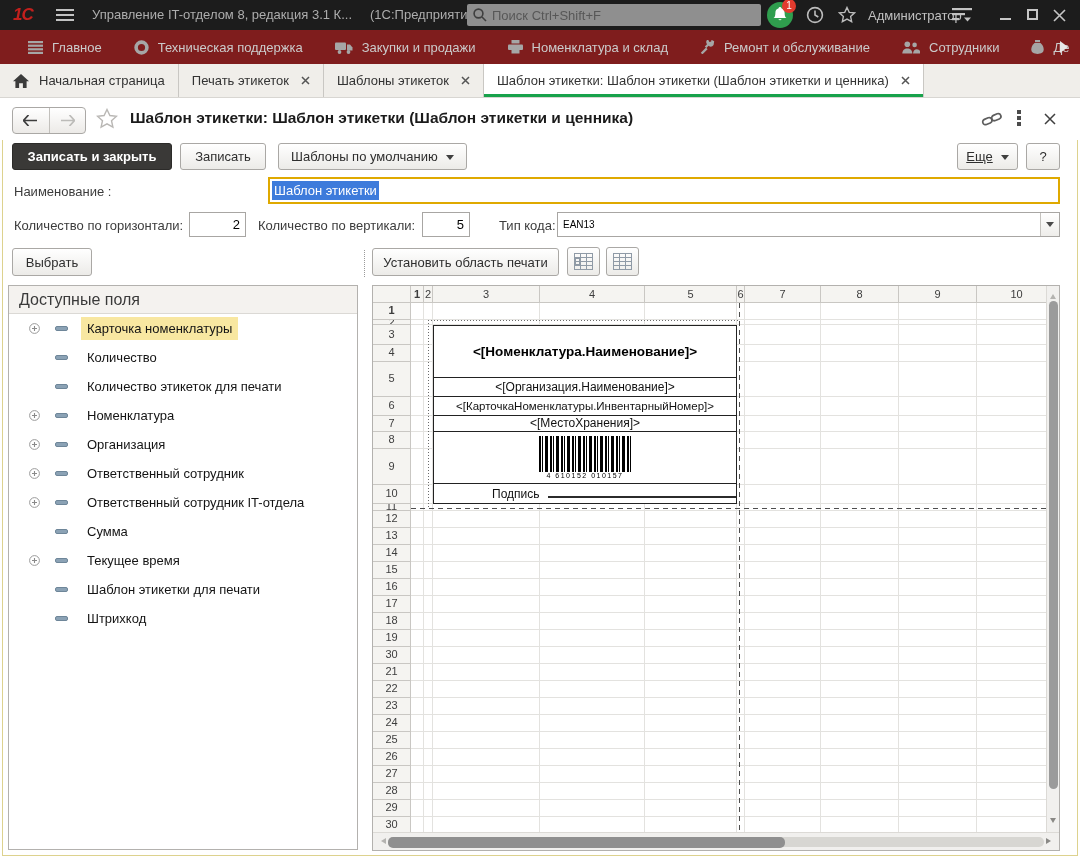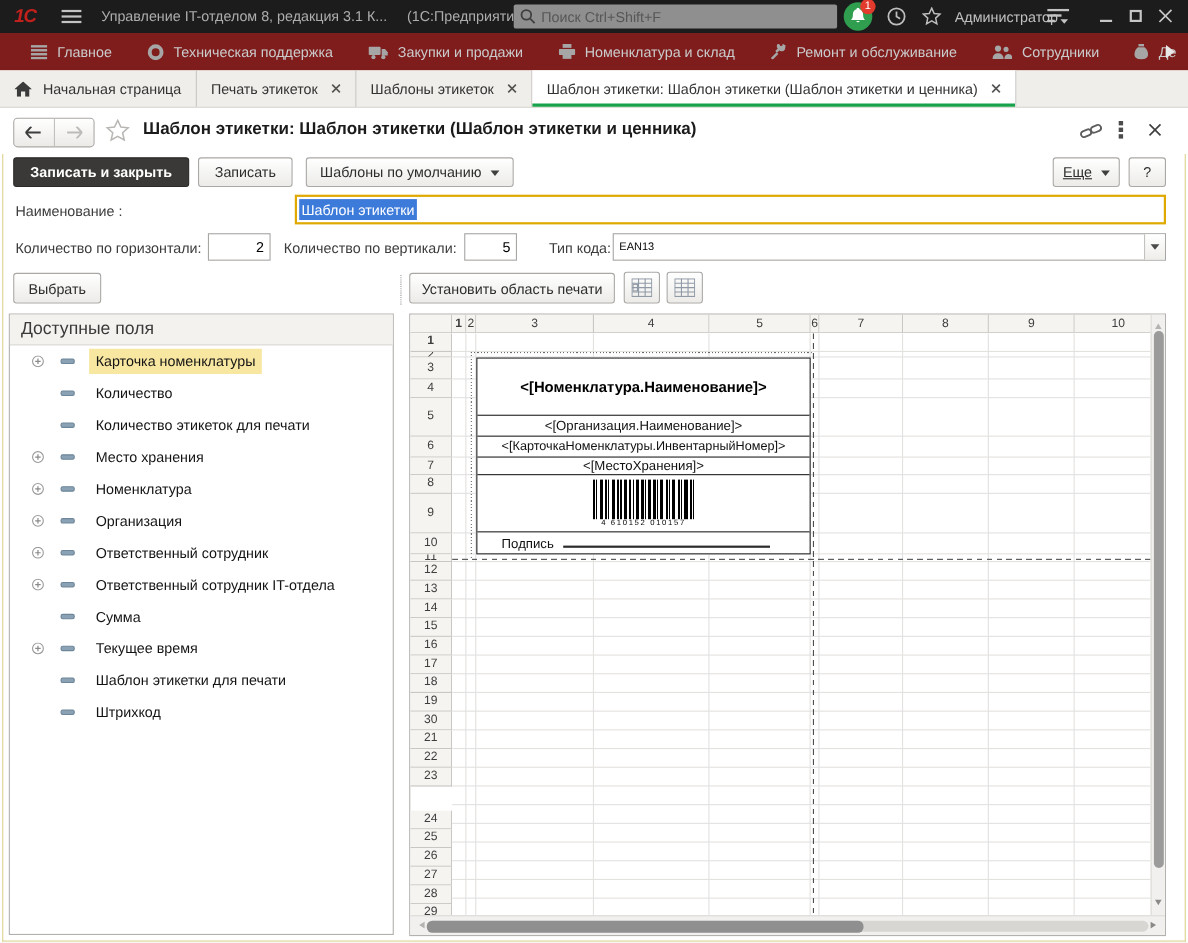--- a/index.html
+++ b/index.html
@@ -99,21 +99,21 @@
   
   .lbl-box { position:absolute; left:22px; top:22px; width:304px; height:179px; background:#fff; border:1px solid #222; }
   .lbl-sec { border-bottom:1px solid #222; overflow:hidden; }
   .lbl-org { height:19px; font-size:12px; color:#111; text-align:center; line-height:18px; }
   .lbl-nom { height:52px; display:flex; align-items:center; justify-content:center; font-size:13.5px; font-weight:bold; color:#000; }
   .lbl-inv { height:19px; font-size:11.5px; color:#111; text-align:center; line-height:18px; white-space:nowrap; }
   .lbl-loc { height:16px; font-size:12px; color:#111; text-align:center; line-height:15px; }
   .lbl-bar { height:52px; display:flex; flex-direction:column; align-items:center; justify-content:center; }
   .barcode { width:92px; height:36px; background:repeating-linear-gradient(90deg,#000 0 2px,#fff 2px 3px,#000 3px 4px,#fff 4px 6px,#000 6px 9px,#fff 9px 11px); }
   .bar-digits { font-size:7px; letter-spacing:1.5px; color:#000; margin-top:0px; line-height:7px; }
-  .lbl-sig { height:17px; border-bottom:none; display:flex; align-items:flex-end; padding-left:22px; font-size:12px; color:#111; }
+  .lbl-sig { height:17px; border-bottom:none; display:flex; align-items:flex-end; padding-left:22px; font-size:12px; color:#111;margin-left:36px; }
   .sig-line { width:188px; border-bottom:2px solid #2b2b2b; margin-left:8px; margin-bottom:3px; }
 
   
   .sh-vscroll { position:absolute; right:0; top:0; width:13px; bottom:18px; background:#f1f0ee; border-left:1px solid #dcdad6; }
   .vs-up { position:absolute; left:3px; top:5px; width:0; height:0; border:3.5px solid transparent; border-bottom:5px solid #b4b3b0; }
   .vs-thumb { position:absolute; left:2px; top:15px; width:9px; height:488px; background:#9b9b9b; border-radius:5px; }
   .vs-down { position:absolute; left:3px; bottom:6px; width:0; height:0; border:3.5px solid transparent; border-top:5px solid #8a8986; }
   .sh-hscroll { position:absolute; left:0; right:0; bottom:0; height:18px; background:#f1f0ee; border-top:1px solid #dcdad6; }
   .hs-left { position:absolute; left:5px; top:5px; width:0; height:0; border:3.5px solid transparent; border-right:5px solid #b4b3b0; }
   .hs-track { position:absolute; left:15px; right:15px; top:4px; height:10px; background:#d7d6d2; border-radius:5px; }
@@ -389,30 +389,20 @@
         </div>
         <div class="fp-item">
           <span class="fp-exp"></span>
           <span class="fp-dash"></span>
           <span class="fp-label">Количество</span>
         </div>
         <div class="fp-item">
           <span class="fp-exp"></span>
           <span class="fp-dash"></span>
           <span class="fp-label">Количество этикеток для печати</span>
-        </div>
-        <div class="fp-item">
-          <span class="fp-exp">
-            <svg width="11" height="11" viewBox="0 0 11 11">
-              <circle cx="5.5" cy="5.5" r="4.9" fill="#fff" stroke="#9a9a9a"></circle>
-              <path d="M5.5 3v5M3 5.5h5" stroke="#8a8a8a" stroke-width="1.1" fill="none"></path>
-            </svg>
-          </span>
-          <span class="fp-dash"></span>
-          <span class="fp-label">Место хранения</span>
         </div>
         <div class="fp-item">
           <span class="fp-exp">
             <svg width="11" height="11" viewBox="0 0 11 11">
               <circle cx="5.5" cy="5.5" r="4.9" fill="#fff" stroke="#9a9a9a"></circle>
               <path d="M5.5 3v5M3 5.5h5" stroke="#8a8a8a" stroke-width="1.1" fill="none"></path>
             </svg>
           </span>
           <span class="fp-dash"></span>
           <span class="fp-label">Номенклатура</span>
@@ -506,21 +496,21 @@
         <div class="sh-rh" style="height: 17px; line-height: 15px;">14</div>
         <div class="sh-rh" style="height: 17px; line-height: 15px;">15</div>
         <div class="sh-rh" style="height: 17px; line-height: 15px;">16</div>
         <div class="sh-rh" style="height: 17px; line-height: 15px;">17</div>
         <div class="sh-rh" style="height: 17px; line-height: 15px;">18</div>
         <div class="sh-rh" style="height: 17px; line-height: 15px;">19</div>
         <div class="sh-rh" style="height: 17px; line-height: 15px;">30</div>
         <div class="sh-rh" style="height: 17px; line-height: 15px;">21</div>
         <div class="sh-rh" style="height: 17px; line-height: 15px;">22</div>
         <div class="sh-rh" style="height: 17px; line-height: 15px;">23</div>
-        <div class="sh-rh" style="height: 17px; line-height: 15px; margin-top: 22px;">24</div>
+        <div class="sh-rh" style="height: 17px; line-height: 15px;">24</div>
         <div class="sh-rh" style="height: 17px; line-height: 15px;">25</div>
         <div class="sh-rh" style="height: 17px; line-height: 15px;">26</div>
         <div class="sh-rh" style="height: 17px; line-height: 15px;">27</div>
         <div class="sh-rh" style="height: 17px; line-height: 15px;">28</div>
         <div class="sh-rh" style="height: 17px; line-height: 15px;">29</div>
         <div class="sh-rh" style="height: 17px; line-height: 15px;">30</div>
       </div>
     <div class="sh-body">
       <div id="gridlines">
           <div class="gl-v" style="left: 12px; height: 529px;"></div>

